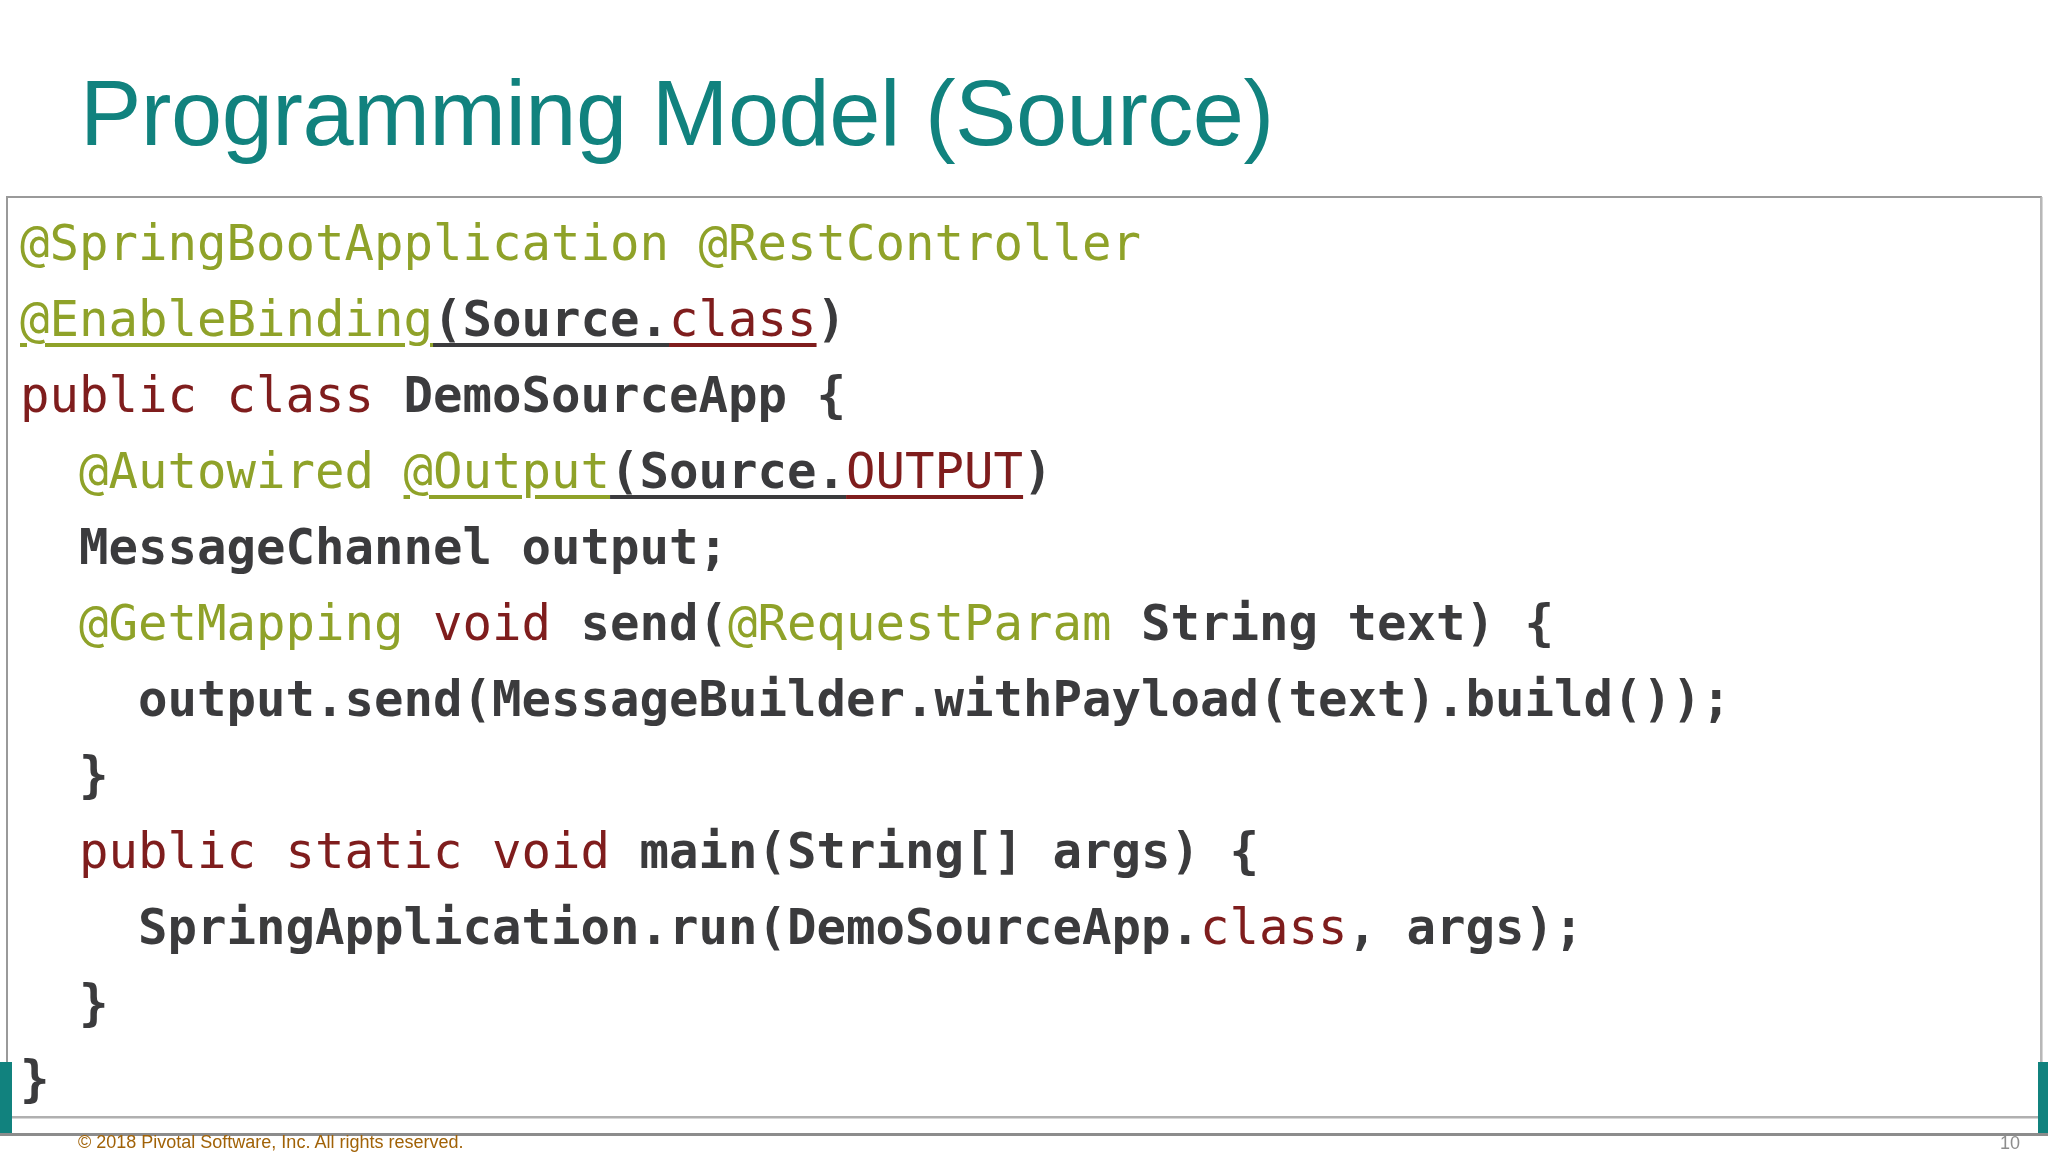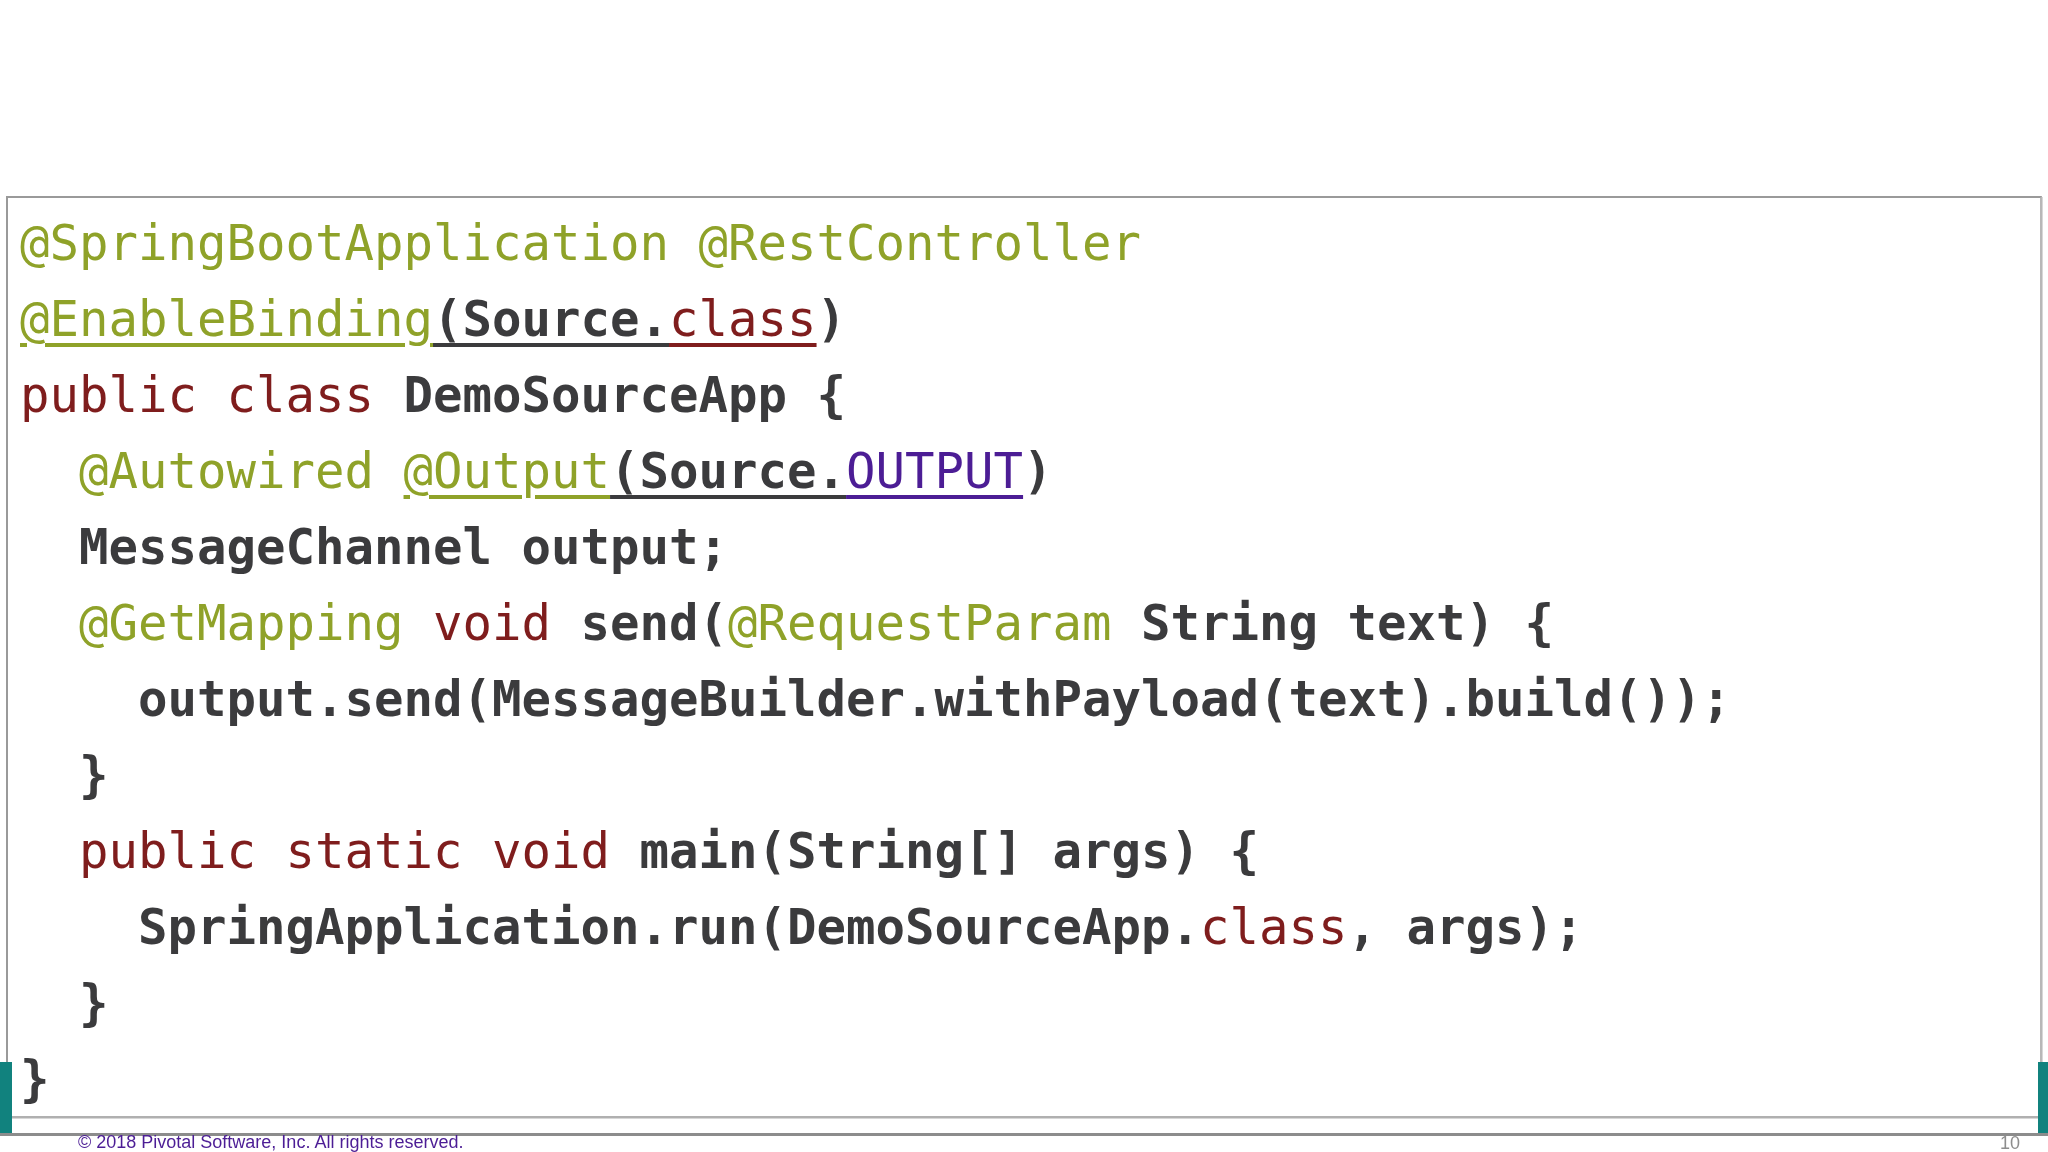--- a/index.html
+++ b/index.html
@@ -67,39 +67,39 @@
   }
   .code .ln {
     display: block;
     height: 76px;
   }
 
   
   .t-ann   { color: #8FA229; }
   .t-kw    { color: #7f1d1d; }
   .t-plain { color: #3B3B3D; font-weight: bold; }
-  .t-const { color: #4c1d95; }
+  .t-const { color: #7f1d1d; }
   .u       { text-decoration: underline; text-underline-offset: 7px; text-decoration-thickness: 4px; }
 
   
   .footer-rule {
     position: absolute;
     left: 0;
     top: 1133px;
     width: 2048px;
     height: 3px;
     background: #8c8c8c;
   }
   .footer-copy {
     position: absolute;
     left: 78px;
     top: 1132px;
     font-family: "Liberation Sans", sans-serif;
     font-size: 18px;
-    color: #4c1d95;
+    color: #a16207;
     white-space: nowrap;
   }
   .page-number {
     position: absolute;
     right: 28px;
     top: 1133px;
     font-family: "Liberation Sans", sans-serif;
     font-size: 18px;
     color: #8d8d8d;
   }
@@ -120,20 +120,21 @@
     width: 10px;
     height: 72px;
     background: #11827E;
   }
 </style>
 </head>
 <body>
 
 <div class="slide">
 
+  <div class="slide-title">Programming Model (Source)</div>
 
   <div class="code-box">
     <div class="code" id="code-listing"><span class="ln"><span class="t-ann">@SpringBootApplication @RestController</span></span><span class="ln"><span class="t-ann u">@EnableBinding</span><span class="t-plain u">(Source.</span><span class="t-kw u">class</span><span class="t-plain">)</span></span><span class="ln"><span class="t-kw">public class</span><span class="t-plain"> DemoSourceApp {</span></span><span class="ln"><span class="t-plain">  </span><span class="t-ann">@Autowired </span><span class="t-ann u">@Output</span><span class="t-plain u">(Source.</span><span class="t-const u">OUTPUT</span><span class="t-plain">)</span></span><span class="ln"><span class="t-plain">  MessageChannel output;</span></span><span class="ln"><span class="t-plain">  </span><span class="t-ann">@GetMapping </span><span class="t-kw">void</span><span class="t-plain"> send(</span><span class="t-ann">@RequestParam</span><span class="t-plain"> String text) {</span></span><span class="ln"><span class="t-plain">    output.send(MessageBuilder.withPayload(text).build());</span></span><span class="ln"><span class="t-plain">  }</span></span><span class="ln"><span class="t-plain">  </span><span class="t-kw">public static void</span><span class="t-plain"> main(String[] args) {</span></span><span class="ln"><span class="t-plain">    SpringApplication.run(DemoSourceApp.</span><span class="t-kw">class</span><span class="t-plain">, args);</span></span><span class="ln"><span class="t-plain">  }</span></span><span class="ln"><span class="t-plain">}</span></span></div>
   </div>
 
   <div class="accent-left"></div>
   <div class="accent-right"></div>
 
   <div class="footer-rule"></div>
   <div class="footer-copy">© 2018 Pivotal Software, Inc. All rights reserved.</div>

